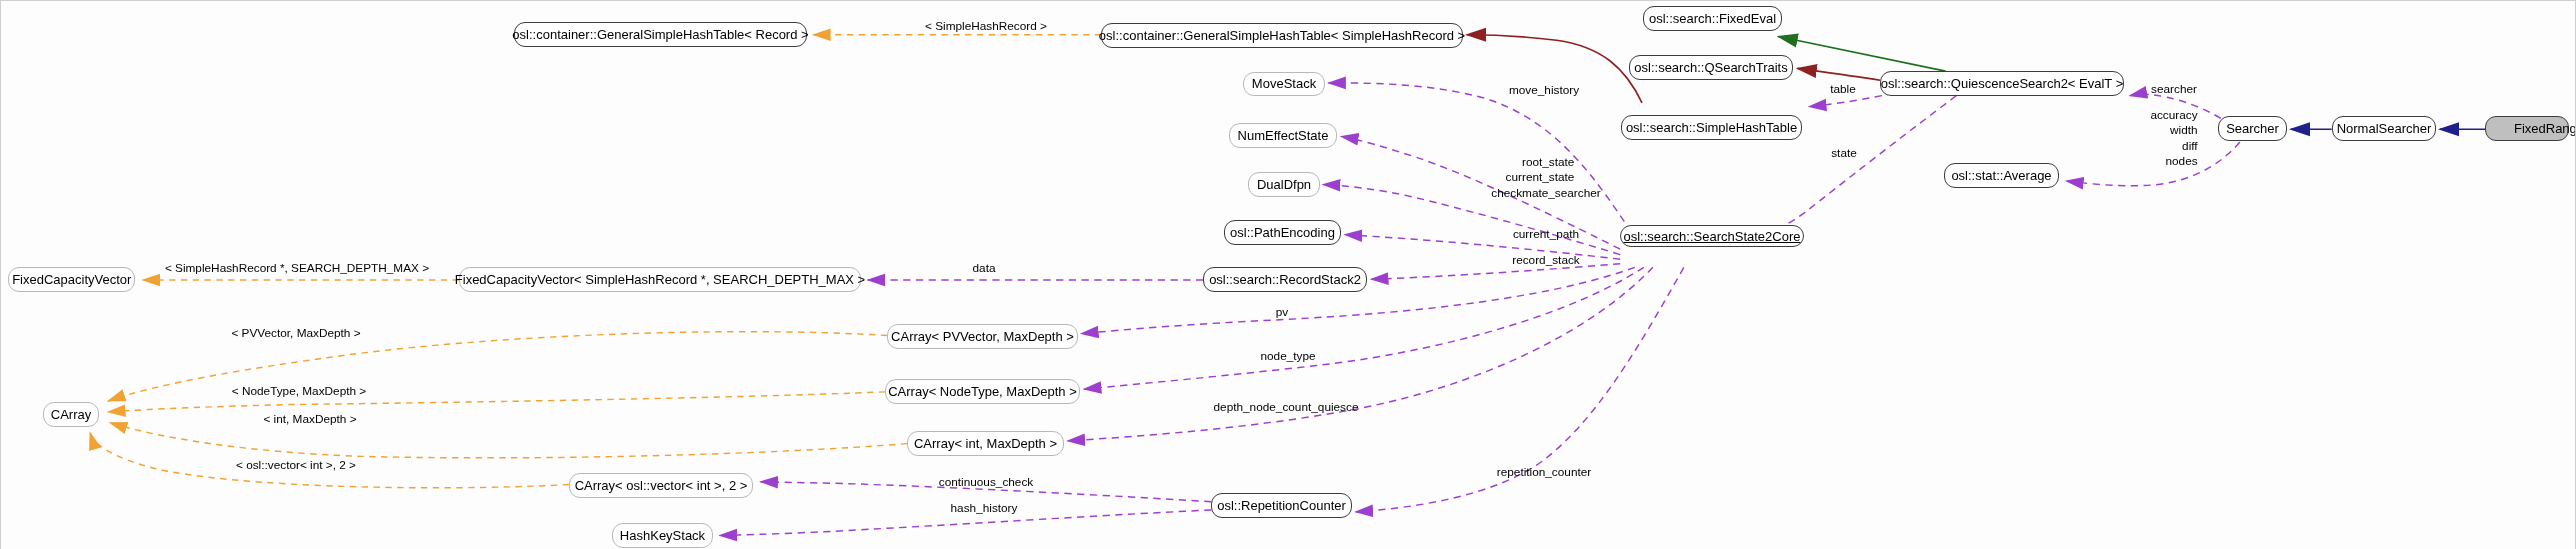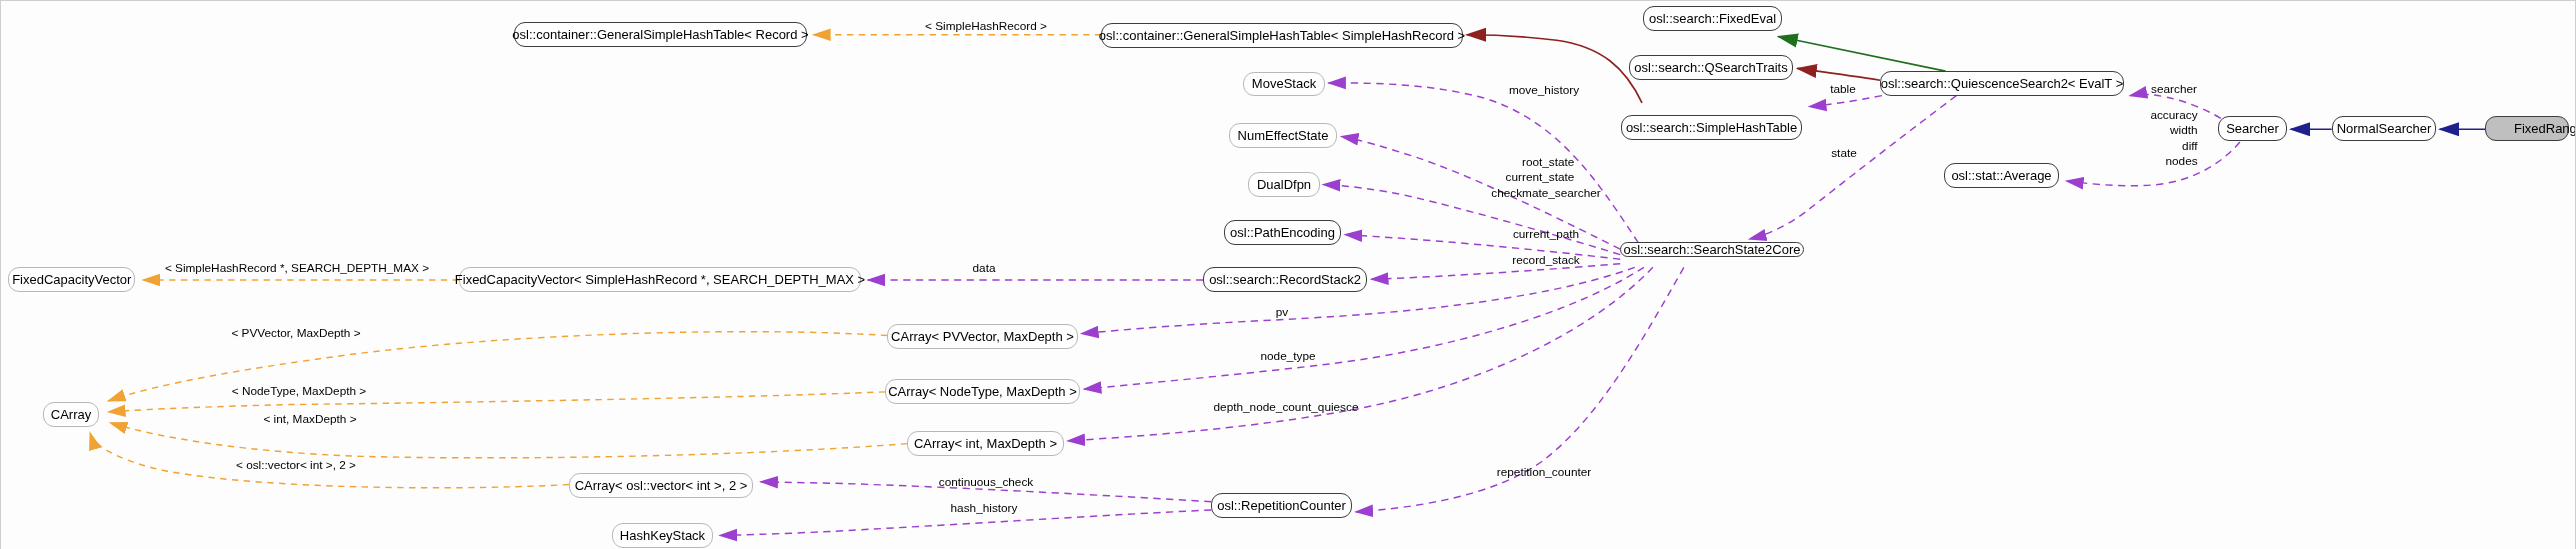--- a/index.html
+++ b/index.html
@@ -97,21 +97,21 @@
     <div class="node black2" style="left: 1879px; top: 70px; width: 244px; height: 24.5px;">osl::search::QuiescenceSearch2&lt; EvalT &gt;</div>
     <div class="node gray1" style="left: 1242px; top: 71px; width: 82px; height: 23.6px;">MoveStack</div>
     <div class="node black2" style="left: 1620px; top: 114px; width: 181px; height: 25.4px;">osl::search::SimpleHashTable</div>
     <div class="node black1" style="left: 2217px; top: 115px; width: 69px; height: 25.4px;">Searcher</div>
     <div class="node black1" style="left: 2331px; top: 115px; width: 104px; height: 25.4px;">NormalSearcher</div>
     <div class="node subject" style="left: 2484px; top: 115px; width: 84px; height: 25.4px; padding-left: 44px;">FixedRange</div>
     <div class="node gray1" style="left: 1228px; top: 122px; width: 108px; height: 25.4px;">NumEffectState</div>
     <div class="node black2" style="left: 1943px; top: 162px; width: 115px; height: 24.5px;">osl::stat::Average</div>
     <div class="node gray1" style="left: 1247px; top: 171px; width: 72px; height: 24.5px;">DualDfpn</div>
     <div class="node black2" style="left: 1223px; top: 219px; width: 117px; height: 24.5px;">osl::PathEncoding</div>
-    <div class="node black2" style="left: 1619px; top: 241px; width: 184px; height: 15px;">osl::search::SearchState2Core</div>
+    <div class="node black2" style="left: 1619px; top: 224px; width: 184px; height: 22px; text-decoration: underline;">osl::search::SearchState2Core</div>
     <div class="node black2" style="left: 1202px; top: 266px; width: 164px; height: 25.4px;">osl::search::RecordStack2</div>
     <div class="node gray1" style="left: 458px; top: 266px; width: 402px; height: 25.4px;">FixedCapacityVector&lt; SimpleHashRecord *, SEARCH_DEPTH_MAX &gt;</div>
     <div class="node gray1" style="left: 7.3px; top: 266px; width: 127px; height: 25.4px;">FixedCapacityVector</div>
     <div class="node gray1" style="left: 886px; top: 323px; width: 191px; height: 24.5px;">CArray&lt; PVVector, MaxDepth &gt;</div>
     <div class="node gray1" style="left: 884px; top: 378px; width: 195px; height: 24.5px;">CArray&lt; NodeType, MaxDepth &gt;</div>
     <div class="node gray1" style="left: 42px; top: 401px; width: 56px; height: 24.5px;">CArray</div>
     <div class="node gray1" style="left: 906px; top: 430px; width: 157px; height: 24.5px;">CArray&lt; int, MaxDepth &gt;</div>
     <div class="node gray1" style="left: 568px; top: 472px; width: 184px; height: 24.5px;">CArray&lt; osl::vector&lt; int &gt;, 2 &gt;</div>
     <div class="node black2" style="left: 1210px; top: 492px; width: 141px; height: 25.4px;">osl::RepetitionCounter</div>
     <div class="node gray1" style="left: 611px; top: 522px; width: 101px; height: 24.5px;">HashKeyStack</div>

